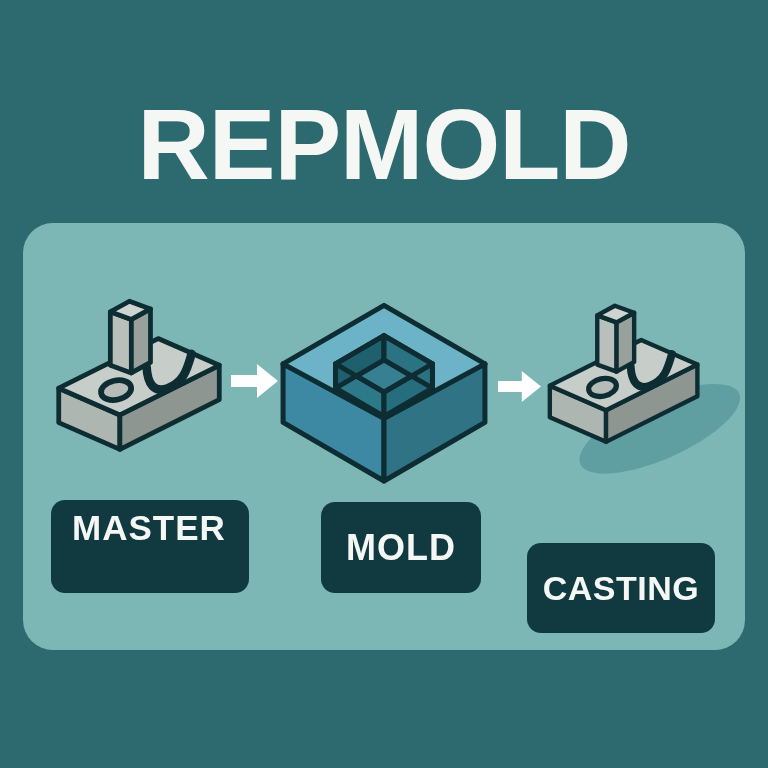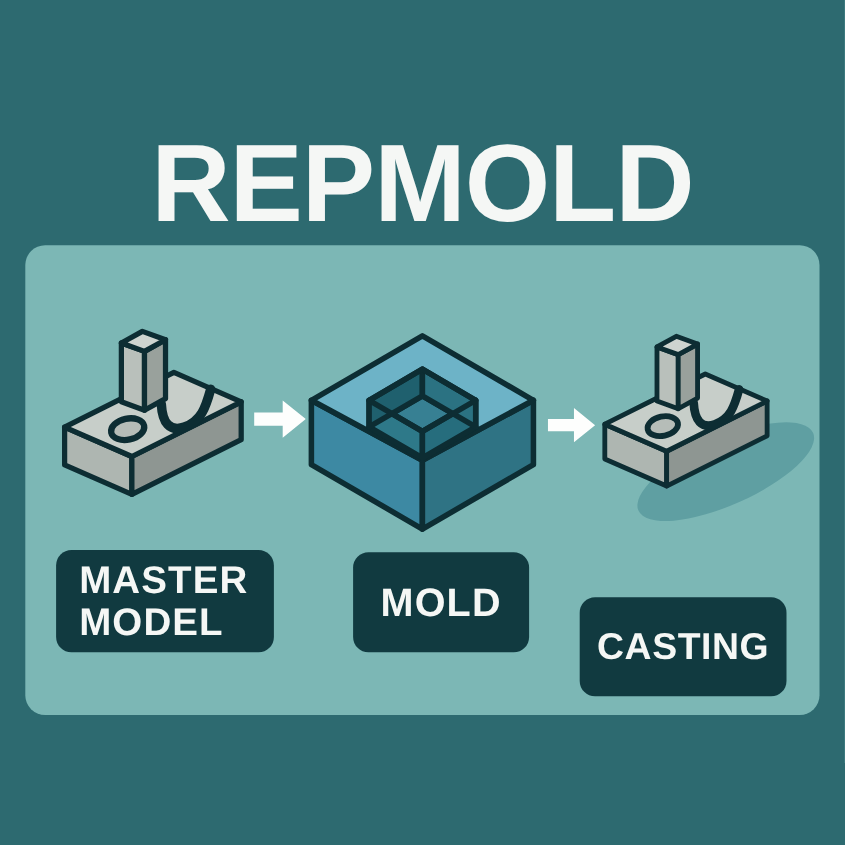--- a/index.html
+++ b/index.html
@@ -20,28 +20,27 @@
   }
   .poster-title{
     position:absolute;
     top:94px; left:0; width:768px;
     text-align:center;
     font-size:100px;
     font-weight:bold;
     letter-spacing:-1px;
     line-height:1;
     color:var(--text-light);
-    margin-top:23px;
   }
   .panel{
     position:absolute;
     left:23px; top:223px;
     width:722px; height:427px;
     background:var(--panel);
-    border-radius:18px;
+    border-radius:30px;
   }
   .illus{position:absolute;}
   .illus-master{left:30px; top:60px; width:172px; height:177px;}
   .illus-mold{left:254px; top:44px; width:214px; height:218px;}
   .illus-casting{left:514px; top:64px; width:204px; height:192px;}
   .arrow{position:absolute; width:47px; height:40px;}
   .arrow-1{left:208px; top:138px;}
   .arrow-2{left:475px; top:145px; width:43px; height:37px;}
   .label-box{
     position:absolute;
@@ -117,21 +116,20 @@
     <polygon points="0,14 26,14 26,3 47,20 26,37 26,26 0,26" fill="var(--arrow-white,#fdfefd)"></polygon>
   </svg>
 
   <svg class="illus illus-casting" viewBox="0 0 216 203">
     <ellipse cx="130" cy="150" rx="92" ry="32" transform="rotate(-24 130 150)" fill="#5f9fa2"></ellipse>
     <use href="#part-shape" transform="translate(8,2) scale(0.93)"></use>
   </svg>
 
   <div class="label-box label-master">
     <span class="line">MASTER</span>
-    <span class="line">MODEL</span>
   </div>
 
   <div class="label-box label-mold">
     <span class="line">MOLD</span>
   </div>
 
   <div class="label-box label-casting">
     <span class="line">CASTING</span>
   </div>
 

